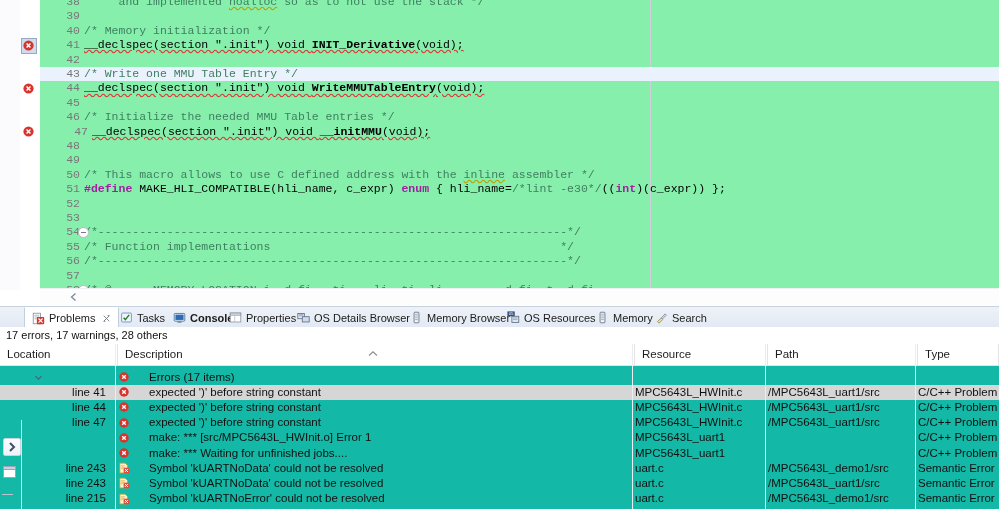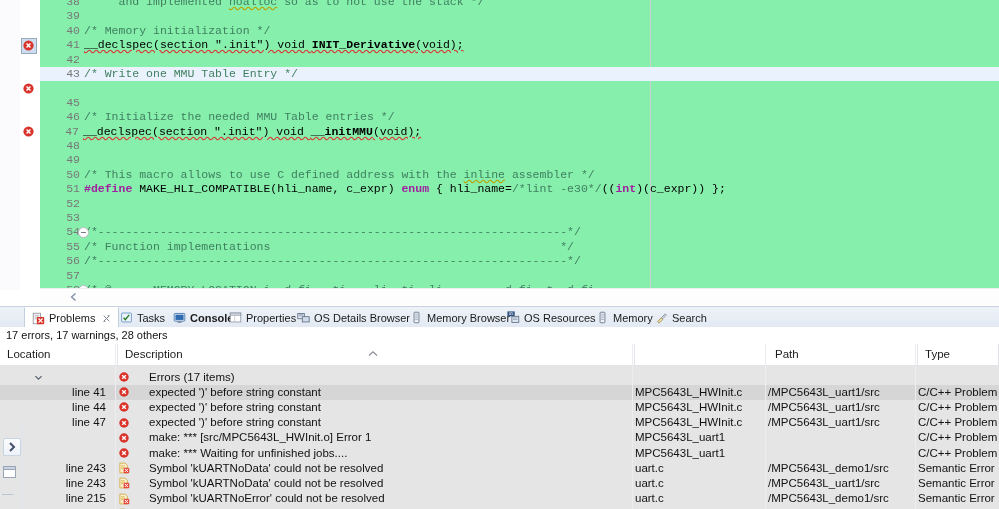--- a/index.html
+++ b/index.html
@@ -42,21 +42,21 @@
   .tab{position:absolute;top:0;height:21px;display:flex;align-items:center;gap:4px;
     padding:0 7px;font-size:11px;color:#1a1a1a;white-space:nowrap;cursor:default;}
   .tab.active{background:#fff;border-left:1px solid #c2cfdd;border-right:1px solid #c2cfdd;
     border-top:1px solid #fff;height:21px;box-sizing:border-box;}
   .tab.bold{font-weight:bold;}
   .tab-ico{width:13px;height:13px;flex:0 0 13px;}
   .tab-close{width:9px;height:9px;margin-left:3px;opacity:.75;}
   #summary{position:absolute;left:0;top:21px;width:999px;height:17px;line-height:17px;
     padding-left:6px;box-sizing:border-box;font-size:11px;color:#111;background:#fff;}
   
-  #tbl{position:absolute;left:0;top:38px;width:999px;height:165px;background:#e5e5e5;overflow:hidden;}
+  #tbl{position:absolute;left:0;top:38px;width:999px;height:165px;background:#14b8a6;overflow:hidden;}
   #thead{position:absolute;left:0;top:0;width:999px;height:21px;background:#fff;border-bottom:1px solid #e3e3e8;}
   .th{position:absolute;top:0;height:21px;line-height:21px;font-size:11.5px;color:#1c1c1c;
     box-sizing:border-box;padding-left:7px;border-right:1px solid #e3e3e8;white-space:nowrap;overflow:hidden;}
   #sortcaret{position:absolute;top:6px;width:10px;height:7px;}
   .row{position:absolute;left:0;width:999px;height:15.2px;line-height:15.2px;font-size:11.5px;color:#111;}
   .row.sel{background:#d6d6d6;}
   .row.grp .c-desc{padding-left:0;}
   .cell{position:absolute;top:0;height:15.2px;overflow:hidden;white-space:nowrap;box-sizing:border-box;}
   .c-loc{left:0;width:112px;text-align:right;padding-right:6px;}
   .c-desc{left:118px;width:512px;padding-left:0;display:flex;align-items:center;gap:19px;}
@@ -81,23 +81,24 @@
   <div id="marker-bar"></div>
   <div id="code-scroll">
     <div id="print-margin"></div>
   <div class="code-line" style="top: -5px; left: 44px;"><span class="lnum">38</span><span class="cmt">     and implemented </span><span class="cmt warn-squig">noalloc</span><span class="cmt"> so as to not use the stack */</span></div>
       <div class="code-line" style="top: 9.4px; left: 44px;"><span class="lnum">39</span></div>
       <div class="code-line" style="top: 23.8px; left: 44px;"><span class="lnum">40</span><span class="cmt">/* Memory initialization */</span></div>
       <div class="code-line" style="top: 38.2px; left: 44px;"><span class="lnum">41</span><span class="err-squig">__declspec(section ".init") void </span><span class="fn err-squig">INIT_Derivative</span><span class="err-squig">(void);</span></div>
       <div class="code-line" style="top: 52.6px; left: 44px;"><span class="lnum">42</span></div>
       <div class="hl-row" style="top: 67px;"></div>
       <div class="code-line" style="top: 67px; left: 44px;"><span class="lnum">43</span><span class="cmt">/* Write one MMU Table Entry */</span></div>
+      <div class="code-line" style="top: 81.4px; left: 44px;"><span class="lnum">44</span><span class="err-squig">__declspec(section ".init") void </span><span class="fn err-squig">WriteMMUTableEntry</span><span class="err-squig">(void);</span></div>
       <div class="code-line" style="top: 95.8px; left: 44px;"><span class="lnum">45</span></div>
       <div class="code-line" style="top: 110.2px; left: 44px;"><span class="lnum">46</span><span class="cmt">/* Initialize the needed MMU Table entries */</span></div>
-      <div class="code-line" style="top: 124.6px; left: 43px;"><span class="lnum">47</span><span class="err-squig">__declspec(section ".init") void </span><span class="fn err-squig">__initMMU</span><span class="err-squig">(void);</span></div>
+      <div class="code-line" style="top: 124.6px; left: 52px;"><span class="lnum">47</span><span class="err-squig">__declspec(section ".init") void </span><span class="fn err-squig">__initMMU</span><span class="err-squig">(void);</span></div>
       <div class="code-line" style="top: 139px; left: 44px;"><span class="lnum">48</span></div>
       <div class="code-line" style="top: 153.4px; left: 44px;"><span class="lnum">49</span></div>
       <div class="code-line" style="top: 167.8px; left: 44px;"><span class="lnum">50</span><span class="cmt">/* This macro allows to use C defined address with the </span><span class="cmt warn-squig">inline</span><span class="cmt"> assembler */</span></div>
       <div class="code-line" style="top: 182.2px; left: 44px;"><span class="lnum">51</span><span class="kw">#define</span><span> MAKE_HLI_COMPATIBLE(hli_name, c_expr) </span><span class="kw">enum</span><span> { hli_name=</span><span class="cmt">/*lint -e30*/</span><span>((</span><span class="kw">int</span><span>)(c_expr)) };</span></div>
       <div class="code-line" style="top: 196.6px; left: 44px;"><span class="lnum">52</span></div>
       <div class="code-line" style="top: 211px; left: 44px;"><span class="lnum">53</span></div>
       <div class="code-line" style="top: 225.4px; left: 44px;"><span class="lnum">54</span><span class="fold"></span><span class="cmt">/*--------------------------------------------------------------------*/</span></div>
       <div class="code-line" style="top: 239.8px; left: 44px;"><span class="lnum">55</span><span class="cmt">/* Function implementations                                          */</span></div>
       <div class="code-line" style="top: 254.2px; left: 44px;"><span class="lnum">56</span><span class="cmt">/*--------------------------------------------------------------------*/</span></div>
       <div class="code-line" style="top: 268.6px; left: 44px;"><span class="lnum">57</span></div>
@@ -209,20 +210,21 @@
 
   <div id="summary">17 errors, 17 warnings, 28 others</div>
 
   <div id="tbl">
     <div id="thead">
       <svg id="sortcaret" viewBox="0 0 10 7" style="left: 368px;">
         <path d="M1 5.5 L5 1.8 L9 5.5" fill="none" stroke="#8a8a92" stroke-width="1.1"></path>
       </svg>
     <div class="th" style="left: 0px; width: 118px;"><span>Location</span></div>
         <div class="th" style="left: 118px; width: 517px;"><span>Description</span></div>
+        <div class="th" style="left: 635px; width: 133px;"><span>Resource</span></div>
         <div class="th" style="left: 768px; width: 150px;"><span>Path</span></div>
         <div class="th" style="left: 918px; width: 81px;"><span>Type</span></div>
       </div>
   <div class="row grp" style="top: 25.5px;">
         <div class="cell c-loc" style="text-align: left; padding-left: 33px;"><svg viewBox="0 0 16 16" width="11" height="11" class="expander" style="vertical-align: -2px;">
             <path d="M3.5 6 L8 10.5 L12.5 6" fill="none" stroke="#55606f" stroke-width="1.7"></path>
           </svg></div>
         <div class="cell c-desc">
           <svg viewBox="0 0 16 16" width="12" height="12" class="r-ico">
             <circle cx="8" cy="8" r="6.3" fill="#d9342b"></circle>

